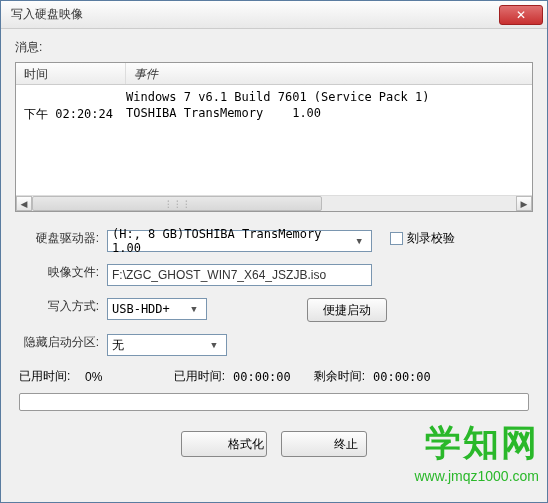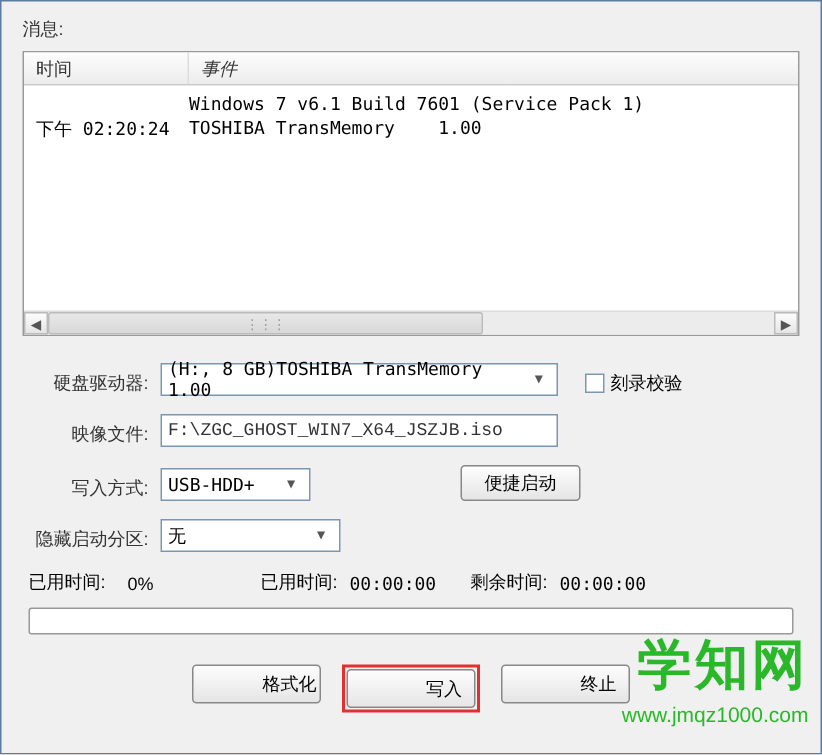--- a/index.html
+++ b/index.html
@@ -5,62 +5,68 @@
 * { box-sizing: border-box; margin: 0; padding: 0; }
 body { font-family: "Microsoft YaHei", SimSun, Arial, sans-serif; font-size: 12px; background: #fff; }
 .window { width: 548px; height: 503px; border: 1px solid #5a7ca0; background: #f0f0f0; position: relative; overflow: hidden; }
 .titlebar { height: 28px; background: linear-gradient(#fdfdfd, #e8e8e8); border-bottom: 1px solid #ccc; display: flex; align-items: center; justify-content: space-between; padding: 0 4px 0 10px; }
 .titlebar-title { font-size: 12px; color: #333; }
 .close-btn { width: 44px; height: 20px; background: linear-gradient(#e07070, #c83030); border: 1px solid #a02020; border-radius: 3px; color: #fff; display: flex; align-items: center; justify-content: center; cursor: pointer; font-size: 12px; }
 .content { padding: 10px 14px; }
 .row-msg { display: flex; justify-content: space-between; margin-bottom: 6px; }
 .msg-label { color: #333; }
 .save-btn { width: 56px; height: 22px; background: linear-gradient(#fdfdfd, #e5e5e5); border: 1px solid #999; border-radius: 3px; cursor: pointer; font-size: 12px; }
-.table-box { border: 1px solid #999; background: #fff; width: 100%; height: 190px; position: relative; }
+.table-box { border: 1px solid #999; background: #fff; width: 100%; height: 150px; position: relative; }
 .table-header { display: flex; height: 22px; background: linear-gradient(#fdfdfd, #ececec); border-bottom: 1px solid #ccc; }
 .th { padding: 3px 8px; font-size: 12px; color: #333; }
 .th1 { width: 110px; border-right: 1px solid #ddd; }
 .th2 { flex: 1; font-style: italic; }
 .table-body { padding: 4px 0; font-family: SimSun, monospace; font-size: 12px; }
 .trow { display: flex; padding: 1px 8px; }
 .tc1 { width: 102px; }
 .tc2 { flex: 1; white-space: pre; }
 .scrollbar-h { position: absolute; bottom: 0; left: 0; right: 0; height: 16px; background: #f0f0f0; border-top: 1px solid #ddd; display: flex; }
 .sb-arrow { width: 16px; height: 15px; background: linear-gradient(#fdfdfd,#e5e5e5); border: 1px solid #bbb; display: flex; align-items: center; justify-content: center; font-size: 9px; color: #555; }
 .sb-track { flex: 1; background: #ececec; position: relative; }
 .sb-thumb { position: absolute; left: 0; top: 0; bottom: 0; width: 60%; background: linear-gradient(#e8e8e8,#d8d8d8); border: 1px solid #bbb; border-radius: 2px; display: flex; align-items: center; justify-content: center; color: #999; font-size: 9px; }
 .form-area { margin-top: 18px; }
-.form-row { display: flex; align-items: flex-end; margin-bottom: 10px; margin-top: 12px; }
+.form-row { display: flex; align-items: flex-start; margin-bottom: 10px; margin-top: 12px; }
 .form-label { width: 92px; text-align: right; padding-right: 8px; color: #333; }
 .select { height: 22px; border: 1px solid #7a96b0; background: #fff; padding: 0 4px; font-family: SimSun, monospace; font-size: 12px; display: flex; align-items: center; justify-content: space-between; }
 .select-arrow { width: 16px; text-align: center; color: #555; font-size: 9px; }
 .sel-drive { width: 265px; }
 .checkbox-wrap { display: flex; align-items: center; margin-left: 18px; }
 .checkbox { width: 13px; height: 13px; border: 1px solid #7a96b0; background: #fff; margin-right: 4px; }
-.input-file { width: 265px; height: 22px; border: 1px solid #7a96b0; background: #fff; padding: 2px 4px; font-family: Liberation Mono, monospace; font-size: 12px; color: #333; }
+.input-file { width: 265px; height: 22px; border: 1px solid #7a96b0; background: #fff; padding: 2px 4px; font-family: Liberation Sans, sans-serif; font-size: 12px; color: #333; }
 .sel-mode { width: 100px; }
 .quick-btn { width: 80px; height: 24px; margin-left: 100px; background: linear-gradient(#fdfdfd,#e5e5e5); border: 1px solid #888; border-radius: 3px; cursor: pointer; font-size: 12px; }
 .sel-hide { width: 120px; }
 .progress-row { display: flex; align-items: center; margin-top: 12px; }
 .prog-label { width: 70px; text-align: left; padding-left: 4px; }
 .prog-val { width: 80px; }
 .time-label { width: 60px; text-align: right; }
 .time-val { width: 80px; padding-left: 8px; font-family: monospace; }
 .progress-bar { margin: 8px 4px 0; height: 18px; border: 1px solid #999; background: #fff; border-radius: 2px; }
 .button-row { display: flex; justify-content: center; gap: 14px; margin-top: 20px; padding-bottom: 4px; }
 .main-btn { width: 86px; height: 26px; background: linear-gradient(#fdfdfd,#e5e5e5); border: 1px solid #888; border-radius: 3px; cursor: pointer; font-size: 12px; padding-left: 44px; }
 .write-highlight { border: 2px solid #e03030; padding: 1px; display: inline-block; }
 .watermark { position: absolute; right: 8px; bottom: 18px; text-align: right; pointer-events: none; margin-top: 23px; }
 .wm-main { font-size: 36px; font-weight: bold; color: #2ab82a; letter-spacing: 2px; }
 .wm-url { font-size: 14px; color: #2ab82a; }
 </style>
 </head>
 <body>
 
 <div class="window">
+  <div class="titlebar">
+    <span class="titlebar-title">写入硬盘映像</span>
+    <div class="close-btn">
+      <span>✕</span>
+    </div>
+  </div>
 
   <div class="content">
     <div class="row-msg">
       <span class="msg-label">消息:</span>
     </div>
 
     <div class="table-box">
       <div class="table-header">
         <div class="th th1">时间</div>
         <div class="th th2">事件</div>
@@ -125,23 +131,20 @@
         <div class="time-label">已用时间:</div>
         <div class="time-val">00:00:00</div>
         <div class="time-label">剩余时间:</div>
         <div class="time-val">00:00:00</div>
       </div>
 
       <div class="progress-bar"></div>
 
       <div class="button-row">
         <button class="main-btn">格式化</button>
-        <span class="write-highlight">
-          <button class="main-btn">写入</button>
-        </span>
         <button class="main-btn">终止</button>
       </div>
     </div>
   </div>
 
   <div class="watermark">
     <div class="wm-main">学知网</div>
     <div class="wm-url">www.jmqz1000.com</div>
   </div>
 </div>

